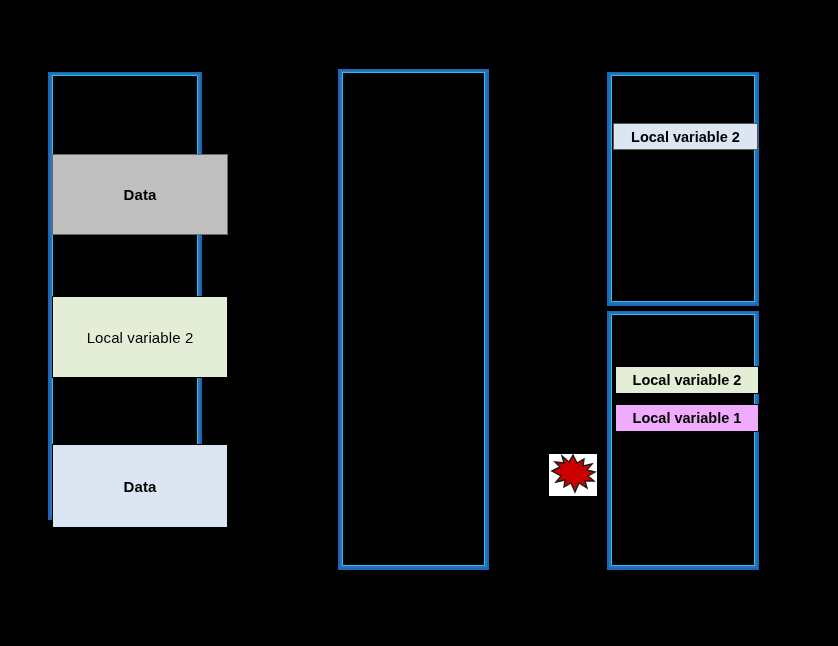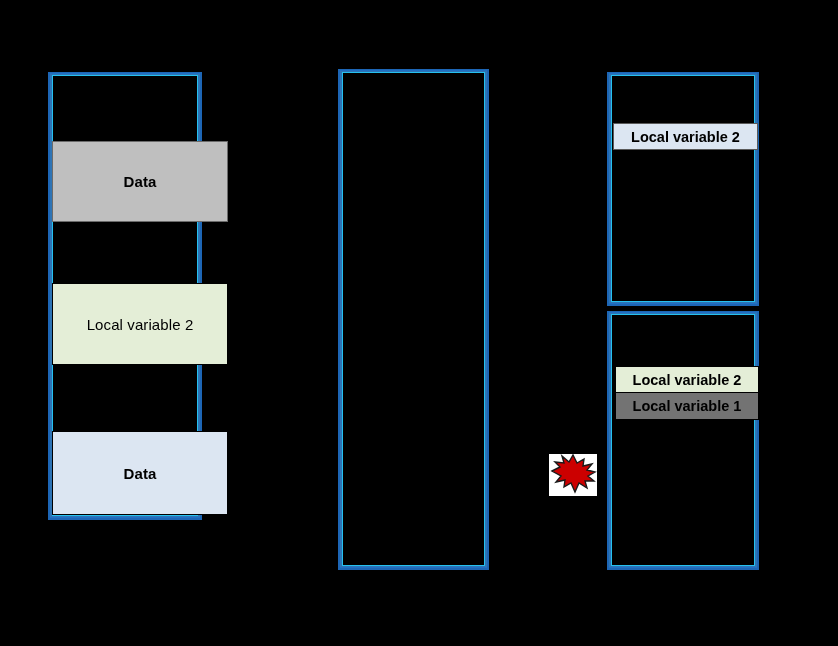--- a/index.html
+++ b/index.html
@@ -95,40 +95,40 @@
     justify-content: center;
     font-size: 14.5px;
     font-weight: bold;
     color: #000000;
     border: 1px solid #555555;
     z-index: 6;
     white-space: nowrap;
   }
   .var-bar.pale-blue { background: #dce6f2; border-color: #595959; }
   .var-bar.pale-green { background: #e4eed7; border-color: #000000; }
-  .var-bar.pale-gray  { background: #737373; border-color: #000000; }
+  .var-bar.pale-gray  { background: #f0abfc; border-color: #000000; margin-top: 12px; }
 
   
   .starburst {
     position: absolute;
     background: #ffffff;
     z-index: 8;
     display: block;
   }
   .starburst svg { display: block; }
 </style>
 </head>
 <body>
 
 <div class="canvas">
 
   <div class="abs mem-column" id="left-column" style="left:50px; top:73px; width:150px; height:445px;">
   </div>
 
-  <div class="abs" style="left:50px; top:73px; width:180px; height:445px;text-align:center;">
+  <div class="abs" style="left:50px; top:86px; width:180px; height:445px;text-align:center;">
     <div class="mem-slot gray" style="top:68px; height:79px;">
       <span>Data</span>
     </div>
 
     <div class="mem-slot green" style="top:210px; height:80px;">
       <span>Local variable 2</span>
     </div>
 
     <div class="mem-slot lightblue" style="top:358px; height:82px;">
       <span>Data</span>

